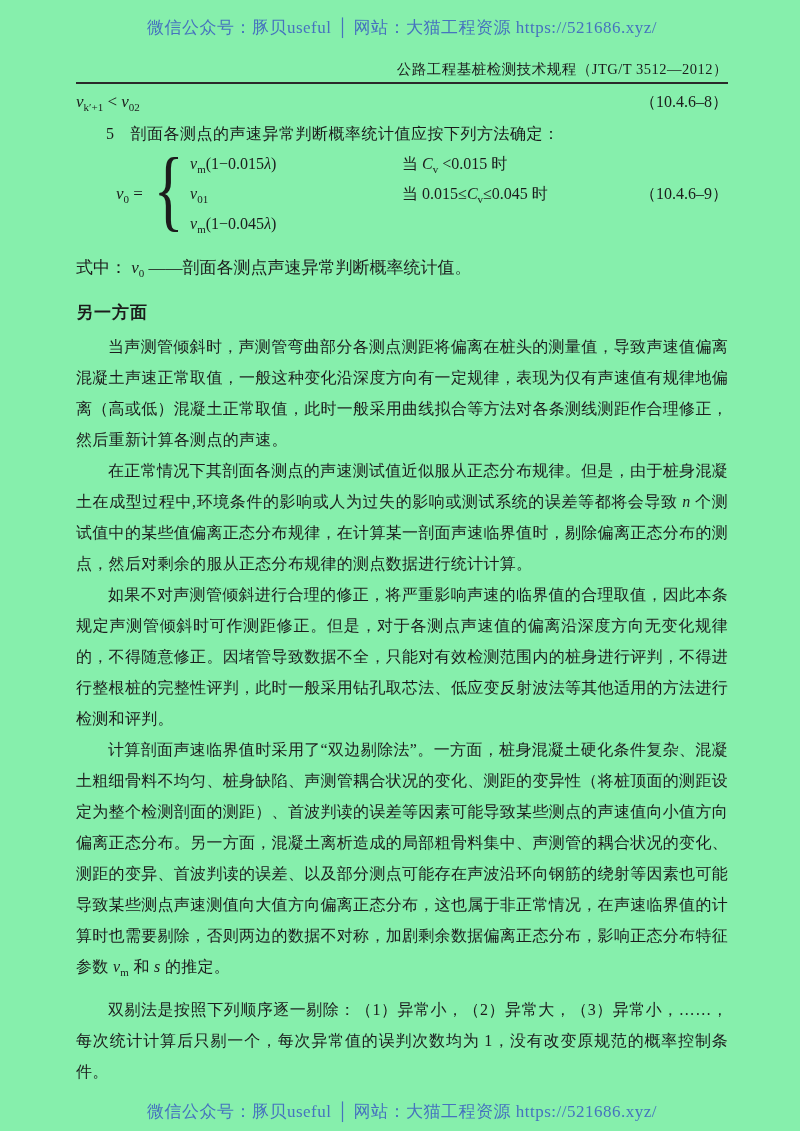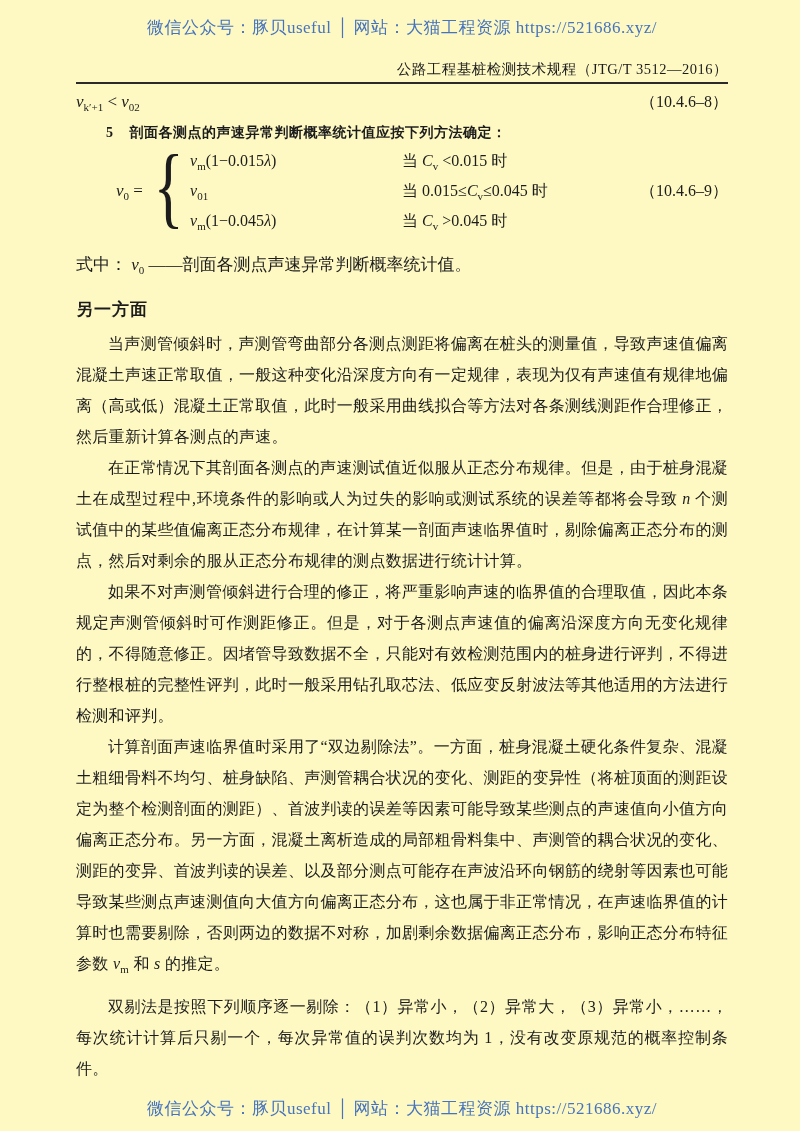--- a/index.html
+++ b/index.html
@@ -6,35 +6,35 @@
   html, body { background: #ffffff; }
   body {
     width: 800px; height: 1131px;
     font-family: "Liberation Serif", "DejaVu Serif", serif;
     color: #1c1c1c;
   }
   .page {
     width: 800px; height: 1131px;
     padding: 16px 72px 0 76px;
     position: relative; overflow: hidden;
-    background: #fef9c3;
+    background: #86efac;
   }
   .watermark {
     text-align: center; color: #4673be;
     font-size: 17px; letter-spacing: 0.5px; white-space: nowrap;
   }
   .watermark.top { margin-bottom: 21px; }
   .doc-title { text-align: right; font-size: 14.5px; letter-spacing: 0.5px; }
   .rule { border-bottom: 2.5px solid #2a2a2a; margin-top: 3px; }
   i.mv { font-style: italic; }
   sub { font-size: 11px; line-height: 0; }
   .eq-label { position: absolute; right: 0; font-size: 16px; }
   .top-eq { position: relative; text-align: left; font-size: 17px; margin-top: 5px; height: 26px; line-height: 26px; }
   .top-eq .eq-label { top: 0; }
-  .clause { font-weight: bold; font-size: 14px; margin-top: 9px; padding-left: 30px; letter-spacing: 0.5px; }
+  .clause { font-weight: normal; font-size: 16px; margin-top: 9px; padding-left: 30px; letter-spacing: 0.5px; }
   .clause-num { margin-right: 16px; }
   .cases { display: flex; align-items: center; position: relative; margin-top: 2px; margin-left: 40px; height: 94px; }
   .lhs { font-size: 17px; white-space: nowrap; }
   .brace { font-size: 90px; line-height: 90px; transform: scaleX(0.7); margin: 0 0 8px 4px; font-weight: 400; }
   .rows { display: flex; flex-direction: column; }
   .case-row { display: flex; height: 30px; line-height: 30px; font-size: 16px; }
   .expr { width: 212px; white-space: nowrap; }
   .cond { width: 252px; text-align: left; white-space: nowrap; }
   .cases .eq-label { top: 50%; transform: translateY(-50%); margin-left: 40px; }
   .where { font-size: 17px; margin-top: 15px; }
@@ -50,21 +50,21 @@
   .watermark.bottom { margin-top: 13px; }
 </style>
 </head>
 <body>
 
 <div class="page">
 
   <div class="watermark top">微信公众号：豚贝useful │ 网站：大猫工程资源 https://521686.xyz/</div>
 
   <div>
-    <div class="doc-title">公路工程基桩检测技术规程（JTG/T 3512—2016）</div>
+    <div class="doc-title">公路工程基桩检测技术规程（JTG/T 3512—2012）</div>
     <div class="rule"></div>
   </div>
 
   <div class="top-eq">
     <span><i class="mv">v</i><sub>k′+1</sub><span> &lt; </span><i class="mv">v</i><sub>02</sub></span>
     <span class="eq-label">（10.4.6–8）</span>
   </div>
 
   <p class="clause">
     <span class="clause-num">5</span><span>剖面各测点的声速异常判断概率统计值应按下列方法确定：</span>
@@ -77,21 +77,20 @@
       <div class="case-row">
         <span class="expr"><i class="mv">v</i><sub>m</sub><span>(1−0.015</span><i class="mv">λ</i><span>)</span></span>
         <span class="cond"><span>当 </span><i class="mv">C</i><sub>v</sub><span> &lt;0.015 时</span></span>
       </div>
       <div class="case-row">
         <span class="expr"><i class="mv">v</i><sub>01</sub><span></span><i class="mv"></i><span></span></span>
         <span class="cond"><span>当 0.015≤</span><i class="mv">C</i><sub>v</sub><span>≤0.045 时</span></span>
       </div>
       <div class="case-row">
         <span class="expr"><i class="mv">v</i><sub>m</sub><span>(1−0.045</span><i class="mv">λ</i><span>)</span></span>
-        <span class="cond"><span>当 </span><i class="mv">C</i><sub>v</sub><span> &gt;0.045 时</span></span>
       </div>
     </div>
     <span class="eq-label">（10.4.6–9）</span>
   </div>
 
   <p class="where">
     <span>式中： </span><i class="mv">v</i><sub>0</sub><span> ——</span><span>剖面各测点声速异常判断概率统计值。</span>
   </p>
 
   <h3 class="commentary-head">另一方面</h3>

